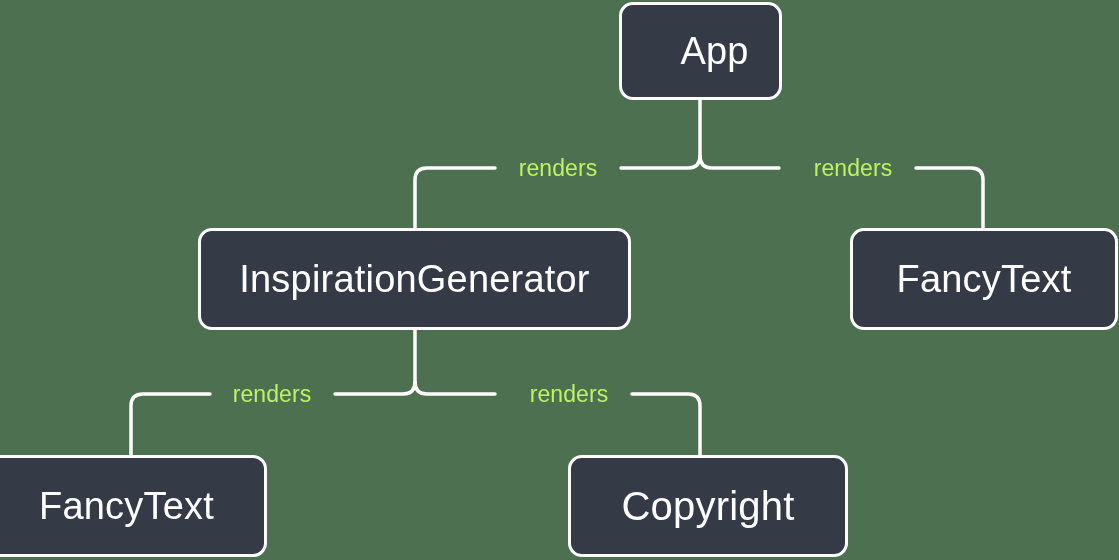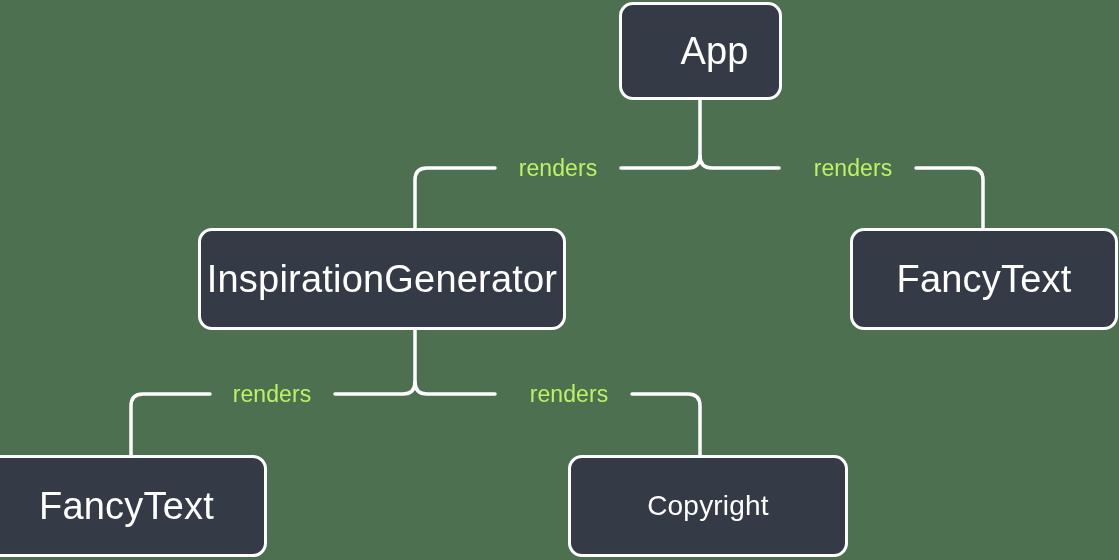--- a/index.html
+++ b/index.html
@@ -87,29 +87,29 @@
   <div class="edge-label" style="left:853px; top:168px;">renders</div>
 
   <div class="edge-label" style="left:272px; top:394px;">renders</div>
 
   <div class="edge-label" style="left:569px; top:394px;">renders</div>
 
   <div class="node" style="left:619px; top:2px; width:163px; height:98px; font-size:38px;padding-left:28px;">
     <span class="node-label">App</span>
   </div>
 
-  <div class="node" style="left:198px; top:228px; width:368px; height:102px; font-size:38px;">
+  <div class="node" style="left:198px; top:228px; width:433px; height:102px; font-size:38px;">
     <span class="node-label">InspirationGenerator</span>
   </div>
 
   <div class="node" style="left:850px; top:228px; width:268px; height:102px; font-size:38px;">
     <span class="node-label">FancyText</span>
   </div>
 
   <div class="node" style="left:-14px; top:455px; width:281px; height:102px; font-size:38px;">
     <span class="node-label">FancyText</span>
   </div>
 
-  <div class="node" style="left:568px; top:455px; width:280px; height:102px; font-size:28px;">
+  <div class="node" style="left:568px; top:455px; width:280px; height:102px; font-size:40px;">
     <span class="node-label">Copyright</span>
   </div>
 
 </div>
 
 </body></html>

